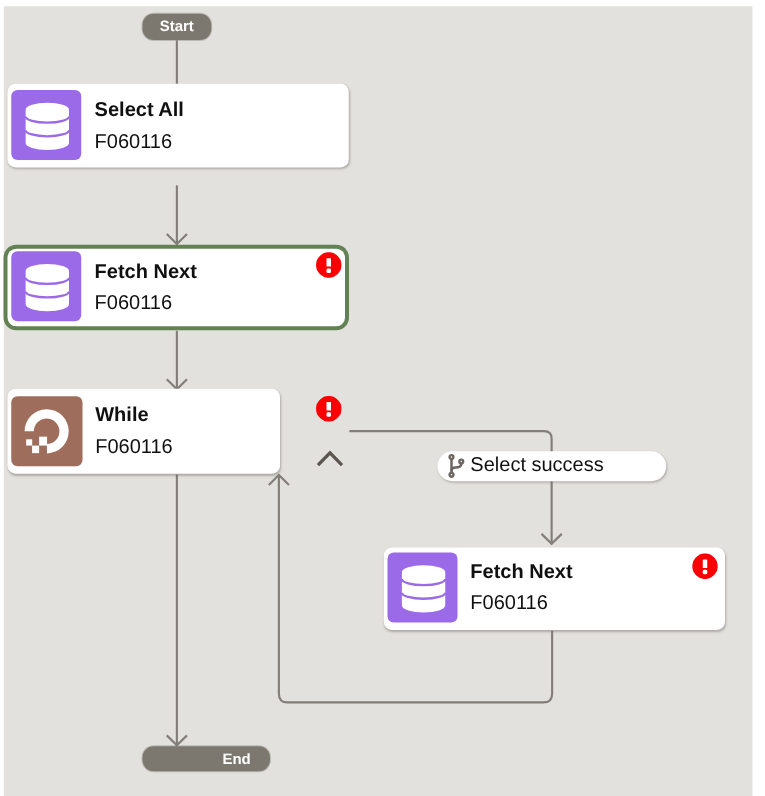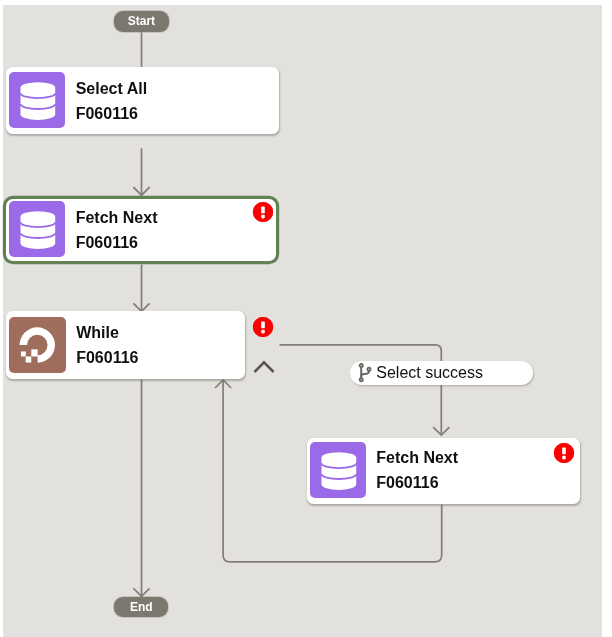--- a/index.html
+++ b/index.html
@@ -15,21 +15,21 @@
         display:flex;align-items:center;justify-content:center;
         line-height:1;}
 
   .card{position:absolute;border-radius:6.5px;background:#ffffff;
         box-shadow:0.8px 1.2px 1.8px rgba(110,106,102,.45);}
   .card.sel{border-radius:7px;box-shadow:0 0 0 3.2px #628253;}
 
   .iconbox{position:absolute;border-radius:5px;}
   .title{position:absolute;font-size:16px;font-weight:bold;color:#101010;
          line-height:1;white-space:nowrap;}
-  .sub{position:absolute;font-size:16px;font-weight:bold;color:#101010;
+  .sub{position:absolute;font-size:16px;font-weight:normal;color:#101010;
        line-height:1;white-space:nowrap;}
 
   .badge{position:absolute;}
   .chev{position:absolute;}
 
   .cond{position:absolute;background:#ffffff;border-radius:999px;
         box-shadow:0.8px 1.2px 1.8px rgba(110,106,102,.42);
         display:flex;align-items:center;}
   .cond .lbl{font-size:16px;color:#101010;white-space:nowrap;line-height:1;}
 </style>
@@ -87,21 +87,21 @@
   <div class="sub" style="left:69.4px;top:36.1px;">F060116</div>
   <div class="badge" style="left:246.1px;top:2.8px;width:22px;height:22px;">
     <svg width="22" height="22" viewBox="0 0 22 22">
       <path fill="#fa0000" d="M21.12 11.99 Q21.12 15.19 18.85 17.45 L17.45 18.85 Q15.19 21.12 11.99 21.12 L10.01 21.12 Q6.81 21.12 4.55 18.85 L3.15 17.45 Q0.88 15.19 0.88 11.99 L0.88 10.01 Q0.88 6.81 3.15 4.55 L4.55 3.15 Q6.81 0.88 10.01 0.88 L11.99 0.88 Q15.19 0.88 17.45 3.15 L18.85 4.55 Q21.12 6.81 21.12 10.01 Z"></path>
       <rect x="9.2" y="5.6" width="3.6" height="6.7" rx="0.4" fill="#ffffff"></rect>
       <rect x="9.2" y="13.8" width="3.6" height="3.6" rx="1.1" fill="#ffffff"></rect>
     </svg>
   </div>
 </div>
 
-<div class="card" style="left:6px;top:311.2px;width:239px;height:67.8px;">
+<div class="card" style="left:6px;top:311.2px;width:218px;height:67.8px;">
   <div class="iconbox" style="left:3.1px;top:5.8px;width:56.5px;height:56.4px;background:#9f6d5c;">
     <svg width="56.5" height="56.4" viewBox="0 0 56 56">
       <g fill="#ffffff">
         <path d="M10.5 27.85 A17.55 17.55 0 1 1 28.36 45.4 L28.23 38.0 A10.15 10.15 0 1 0 17.9 27.85 Z"></path>
         <rect x="22.1" y="32.1" width="6.3" height="7.1"></rect>
         <rect x="11.8" y="34.2" width="4.8" height="5.0"></rect>
         <rect x="16.5" y="39.2" width="5.6" height="6.0"></rect>
       </g>
     </svg>
   </div>
@@ -152,15 +152,15 @@
   <div class="sub" style="left:69.8px;top:37.3px;">F060116</div>
   <div class="badge" style="left:246.4px;top:4.7px;width:22px;height:22px;">
     <svg width="22" height="22" viewBox="0 0 22 22">
       <path fill="#fa0000" d="M21.12 11.99 Q21.12 15.19 18.85 17.45 L17.45 18.85 Q15.19 21.12 11.99 21.12 L10.01 21.12 Q6.81 21.12 4.55 18.85 L3.15 17.45 Q0.88 15.19 0.88 11.99 L0.88 10.01 Q0.88 6.81 3.15 4.55 L4.55 3.15 Q6.81 0.88 10.01 0.88 L11.99 0.88 Q15.19 0.88 17.45 3.15 L18.85 4.55 Q21.12 6.81 21.12 10.01 Z"></path>
       <rect x="9.2" y="5.6" width="3.6" height="6.7" rx="0.4" fill="#ffffff"></rect>
       <rect x="9.2" y="13.8" width="3.6" height="3.6" rx="1.1" fill="#ffffff"></rect>
     </svg>
   </div>
 </div>
 
-<div class="pill" style="left:114.2px;top:596.7px;width:54.2px;height:20.7px;">
+<div class="pill" style="left:114.2px;top:596.7px;width:54.2px;height:20.7px;padding-left:48px;">
   <span>End</span>
 </div>
 
 </body></html>

